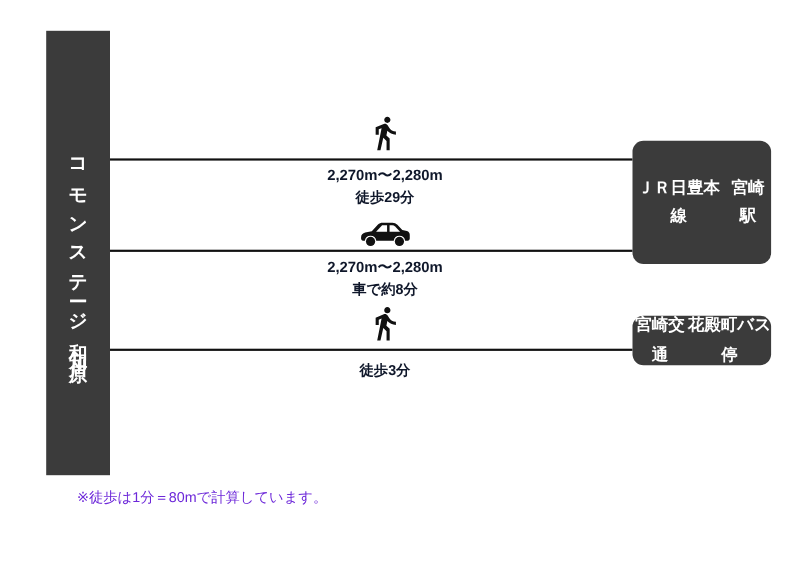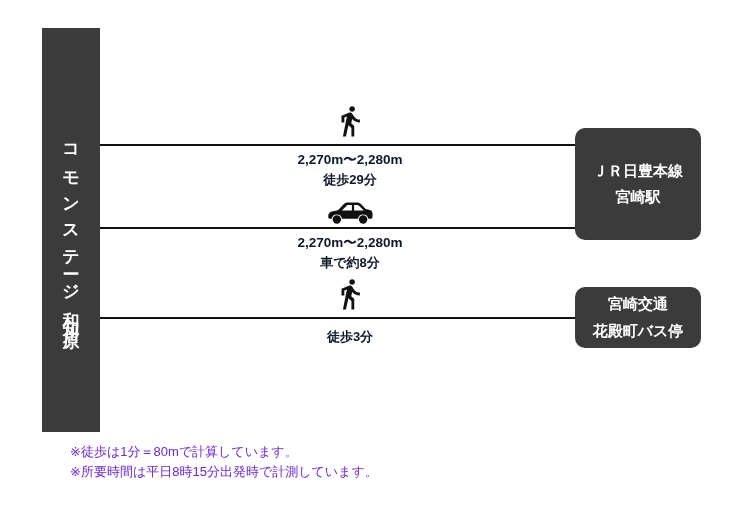--- a/index.html
+++ b/index.html
@@ -73,30 +73,29 @@
   }
   
   .dest-box {
     position: absolute;
     left: 575px;
     width: 126px;
     background: #3b3b3b;
     border-radius: 10px;
     color: #ffffff;
     display: flex;
-    flex-direction: column;
     align-items: center;
     justify-content: center;
     font-weight: bold;
     font-size: 15px;
     line-height: 1.75;
     text-align: center;
   }
   .dest-jr { top: 128px; height: 112px; }
-  .dest-bus { top: 287px; height: 61px; }
+  .dest-bus { top: 287px; height: 45px; }
   
   .notes {
     position: absolute;
     left: 70px;
     top: 443px;
     font-size: 13px;
     color: #6d28d9;
     line-height: 1.45;
   }
   .notes div { margin-bottom: 1px; }
@@ -151,16 +150,15 @@
     <div>ＪＲ日豊本線</div>
     <div>宮崎駅</div>
   </div>
   <div class="dest-box dest-bus">
     <div>宮崎交通</div>
     <div>花殿町バス停</div>
   </div>
 
   <div class="notes">
     <div>※徒歩は1分＝80mで計算しています。</div>
-    <div>※所要時間は平日8時15分出発時で計測しています。</div>
   </div>
 
 </div>
 
 </body></html>

